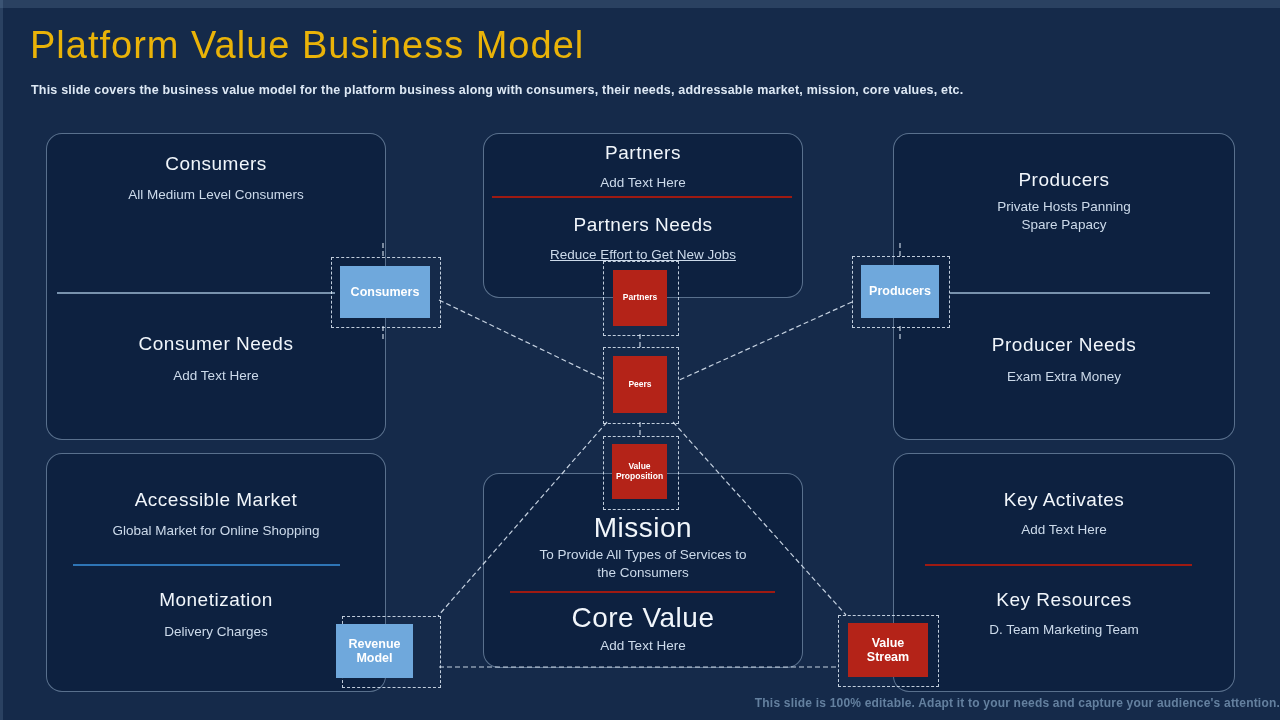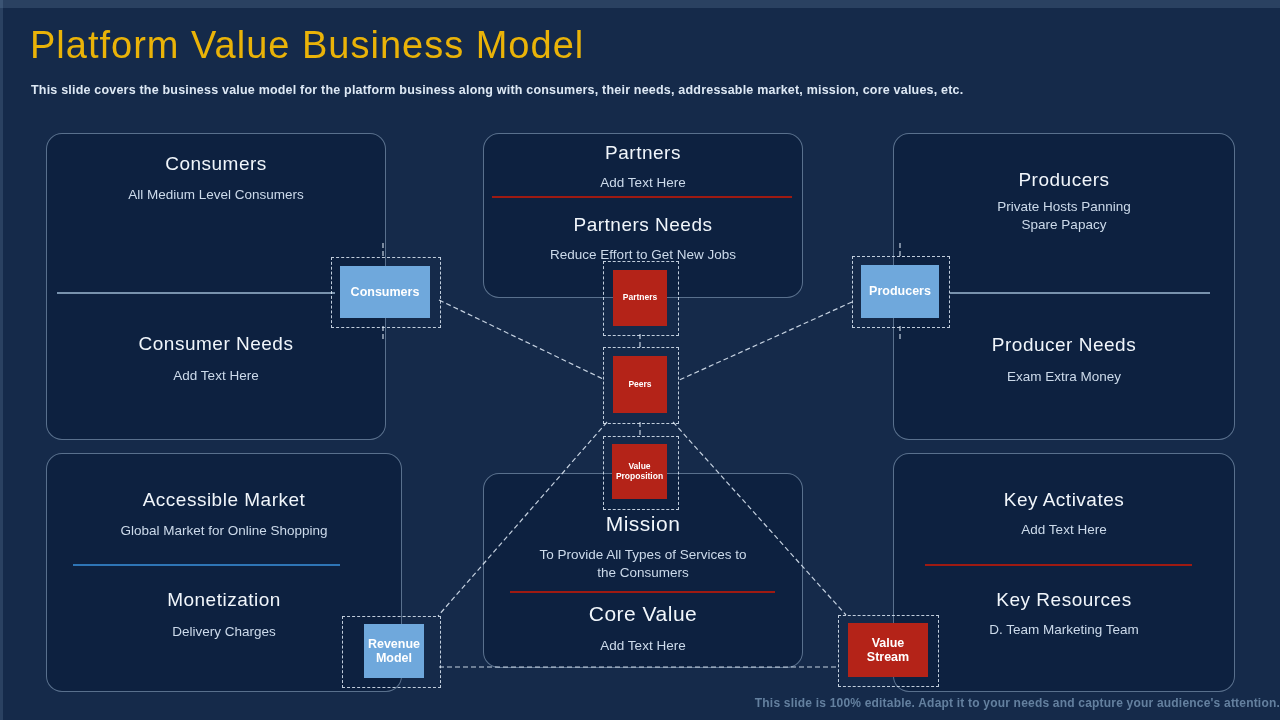--- a/index.html
+++ b/index.html
@@ -18,21 +18,21 @@
   .subtitle{
     position:absolute;left:31px;top:83px;width:1100px;
     font-size:12.5px;font-weight:700;color:#dde8f4;letter-spacing:.2px;
   }
   .panel{
     position:absolute;border-radius:16px;background:#0d2140;
     border:1px solid rgba(165,192,218,0.5);
   }
   .ptext{position:absolute;left:0;width:100%;text-align:center;}
   .h1{font-size:19px;font-weight:400;color:#f1f6fb;letter-spacing:.5px;}
-  .h1.big{font-size:21px;}
+  .h1.big{font-size:28px;}
   .sub{font-size:13.5px;color:#ccdaea;white-space:pre-line;line-height:1.35;}
   svg.lines{position:absolute;left:0;top:0;pointer-events:none;}
   .node-frame{
     position:absolute;border:1px dashed rgba(225,236,248,0.85);
     background:transparent;
   }
   .node{
     position:absolute;display:flex;align-items:center;justify-content:center;
     font-weight:700;color:#ffffff;text-align:center;line-height:1.15;
     white-space:pre-line;
@@ -60,32 +60,32 @@
     <div class="ptext h1" style="top:19px;">Consumers</div>
     <div class="ptext h1" style="top:199px;">Consumer Needs</div>
     <div class="ptext sub" style="top:52px;">All Medium Level Consumers</div>
     <div class="ptext sub" style="top:233px;">Add Text Here</div>
   </div>
 
   <div class="panel" style="left:483px;top:133px;width:318px;height:163px;">
     <div class="ptext h1" style="top:8px;">Partners</div>
     <div class="ptext sub" style="top:40px;">Add Text Here</div>
     <div class="ptext h1" style="top:80px;">Partners Needs</div>
-    <div class="ptext sub" style="top:112px;">Reduce Effort to Get New Jobs</div>
+    <div class="ptext sub" style="top:112px;text-decoration:underline;">Reduce Effort to Get New Jobs</div>
   </div>
 
   <div class="panel" style="left:893px;top:133px;width:340px;height:305px;">
     <div class="ptext h1" style="top:35px;">Producers</div>
     <div class="ptext sub" style="top:64px;">Private Hosts Panning
 Spare Papacy</div>
     <div class="ptext h1" style="top:200px;">Producer Needs</div>
     <div class="ptext sub" style="top:234px;">Exam Extra Money</div>
   </div>
 
-  <div class="panel" style="left:46px;top:453px;width:338px;height:237px;padding-left:16px;">
+  <div class="panel" style="left:46px;top:453px;width:338px;height:237px;">
     <div class="ptext h1" style="top:35px;">Accessible Market</div>
     <div class="ptext sub" style="top:68px;">Global Market for Online Shopping</div>
     <div class="ptext h1" style="top:135px;">Monetization</div>
     <div class="ptext sub" style="top:169px;">Delivery Charges</div>
   </div>
 
   <div class="panel" style="left:483px;top:473px;width:318px;height:193px;">
     <div class="ptext h1 big" style="top:38px;">Mission</div>
     <div class="ptext sub" style="top:72px;">To Provide All Types of Services to
 the Consumers</div>
@@ -141,21 +141,21 @@
   <div class="node blue t12" style="left:861px;top:265px;width:78px;height:53px;">
     <span>Producers</span>
   </div>
   <div class="node red t8" style="left:613px;top:356px;width:54px;height:57px;justify-content:center;">
     <span>Peers</span>
   </div>
   <div class="node red t8" style="left:612px;top:444px;width:55px;height:55px;">
     <span>Value
 Proposition</span>
   </div>
-  <div class="node blue t12" style="left:364px;top:624px;width:60px;height:54px;justify-content:center;">
+  <div class="node blue t12" style="left:336px;top:624px;width:77px;height:54px;justify-content:center;">
     <span>Revenue
 Model</span>
   </div>
   <div class="node red t12" style="left:848px;top:623px;width:80px;height:54px;">
     <span>Value
 Stream</span>
   </div>
 
   <div class="footer">This slide is 100% editable. Adapt it to your needs and capture your audience's attention.</div>
 </div>

